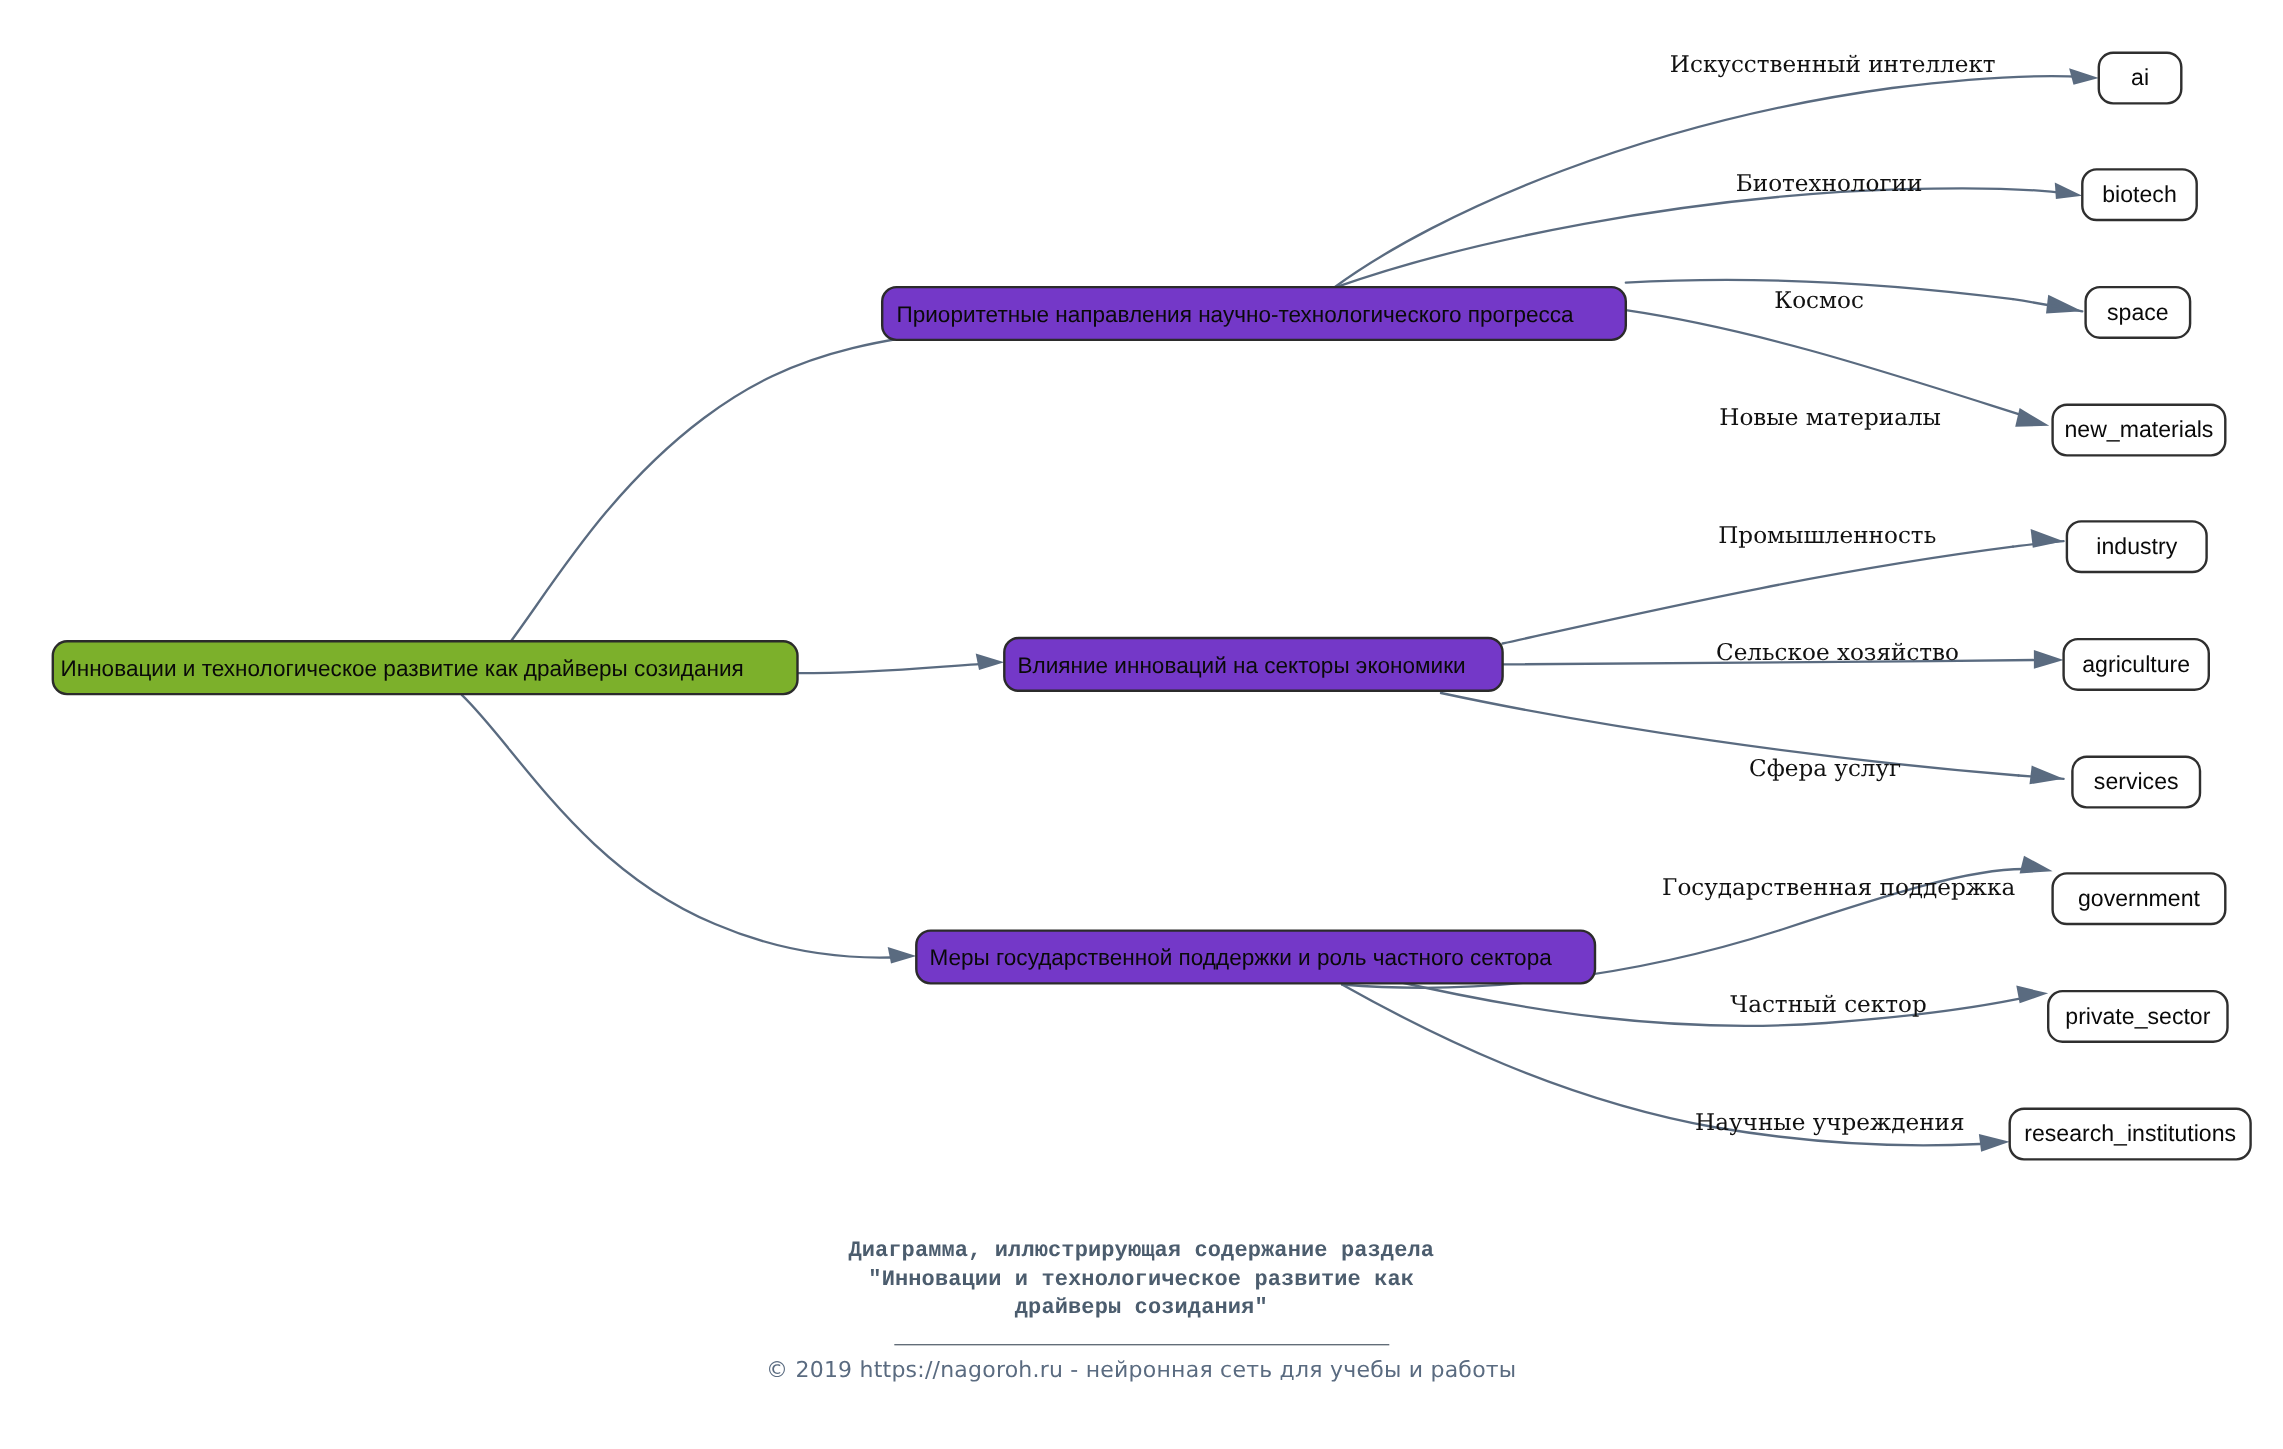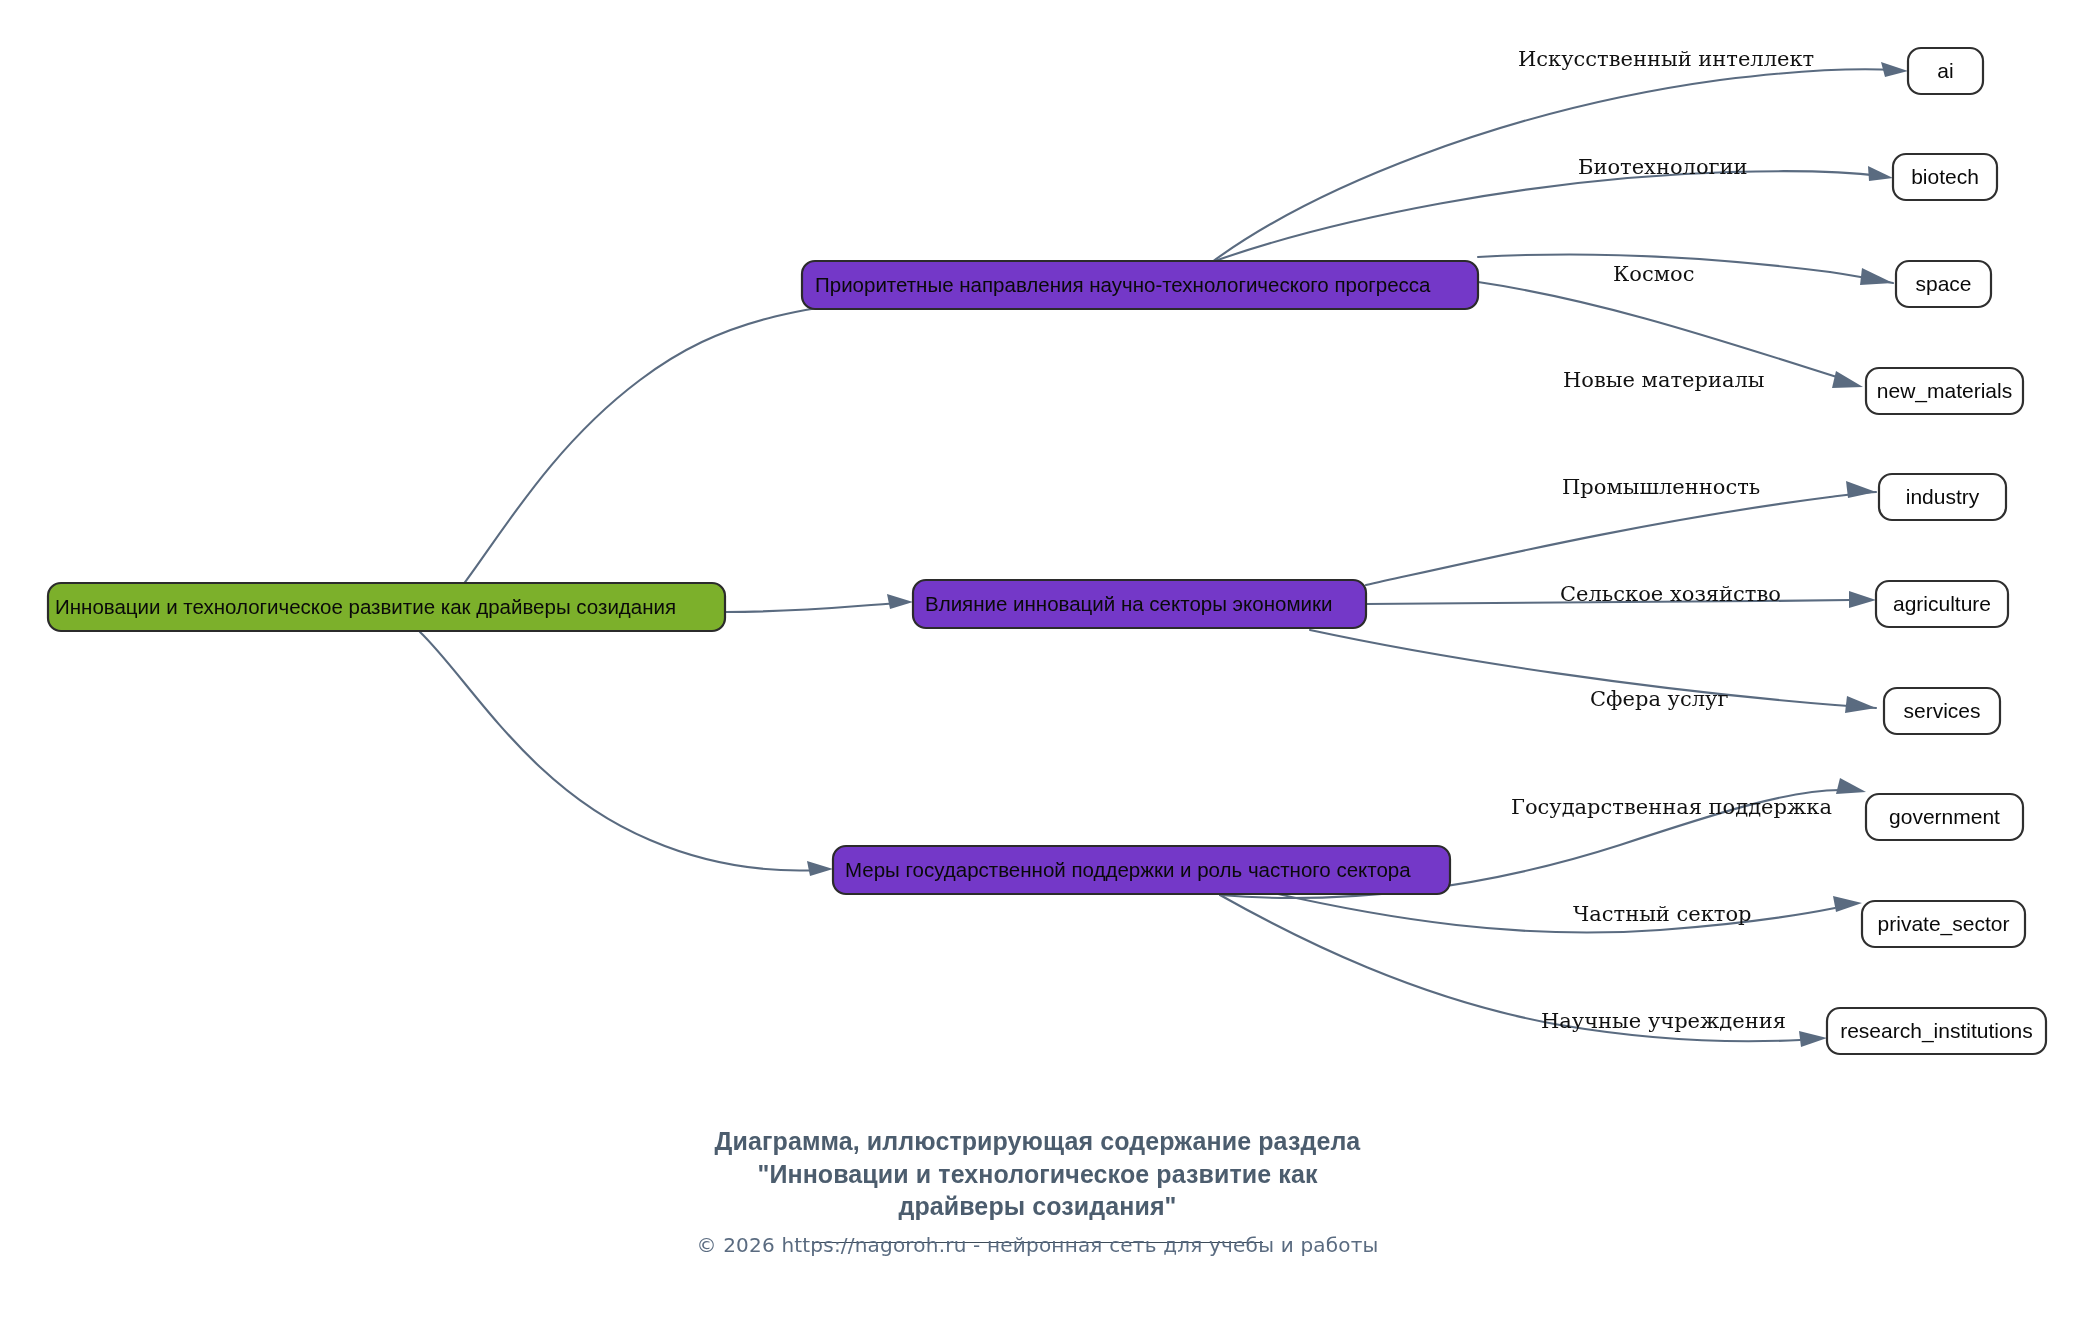--- a/index.html
+++ b/index.html
@@ -83,22 +83,22 @@
   
   .caption-block {
     position: absolute;
     left: 0;
     top: 1125px;
     width: 2075px;
     text-align: center;
     pointer-events: none;
   }
   .caption-line {
-    font-family: Liberation Sans, sans-serif;
-    font-size: 25px;
+    font-family: Liberation Mono, monospace;
+    font-size: 20px;
     font-weight: bold;
     color: #4C5D6E;
     line-height: 1.30;
     letter-spacing: 0.1px;
   }
   .caption-divider {
     width: 450px;
     height: 0;
     border-top: 1.6px solid #3C4A57;
     margin: 19px auto 0 auto;
@@ -263,15 +263,15 @@
 
   </svg>
 
   <div class="caption-block">
     <div class="caption-line">Диаграмма, иллюстрирующая содержание раздела</div>
     <div class="caption-line">"Инновации и технологическое развитие как</div>
     <div class="caption-line">драйверы созидания"</div>
     <div class="caption-divider"></div>
   </div>
 
-  <div class="footer-line">© 2026 https://nagoroh.ru - нейронная сеть для учебы и работы</div>
+  <div class="footer-line">© 2019 https://nagoroh.ru - нейронная сеть для учебы и работы</div>
 
 </div>
 
 </body></html>

